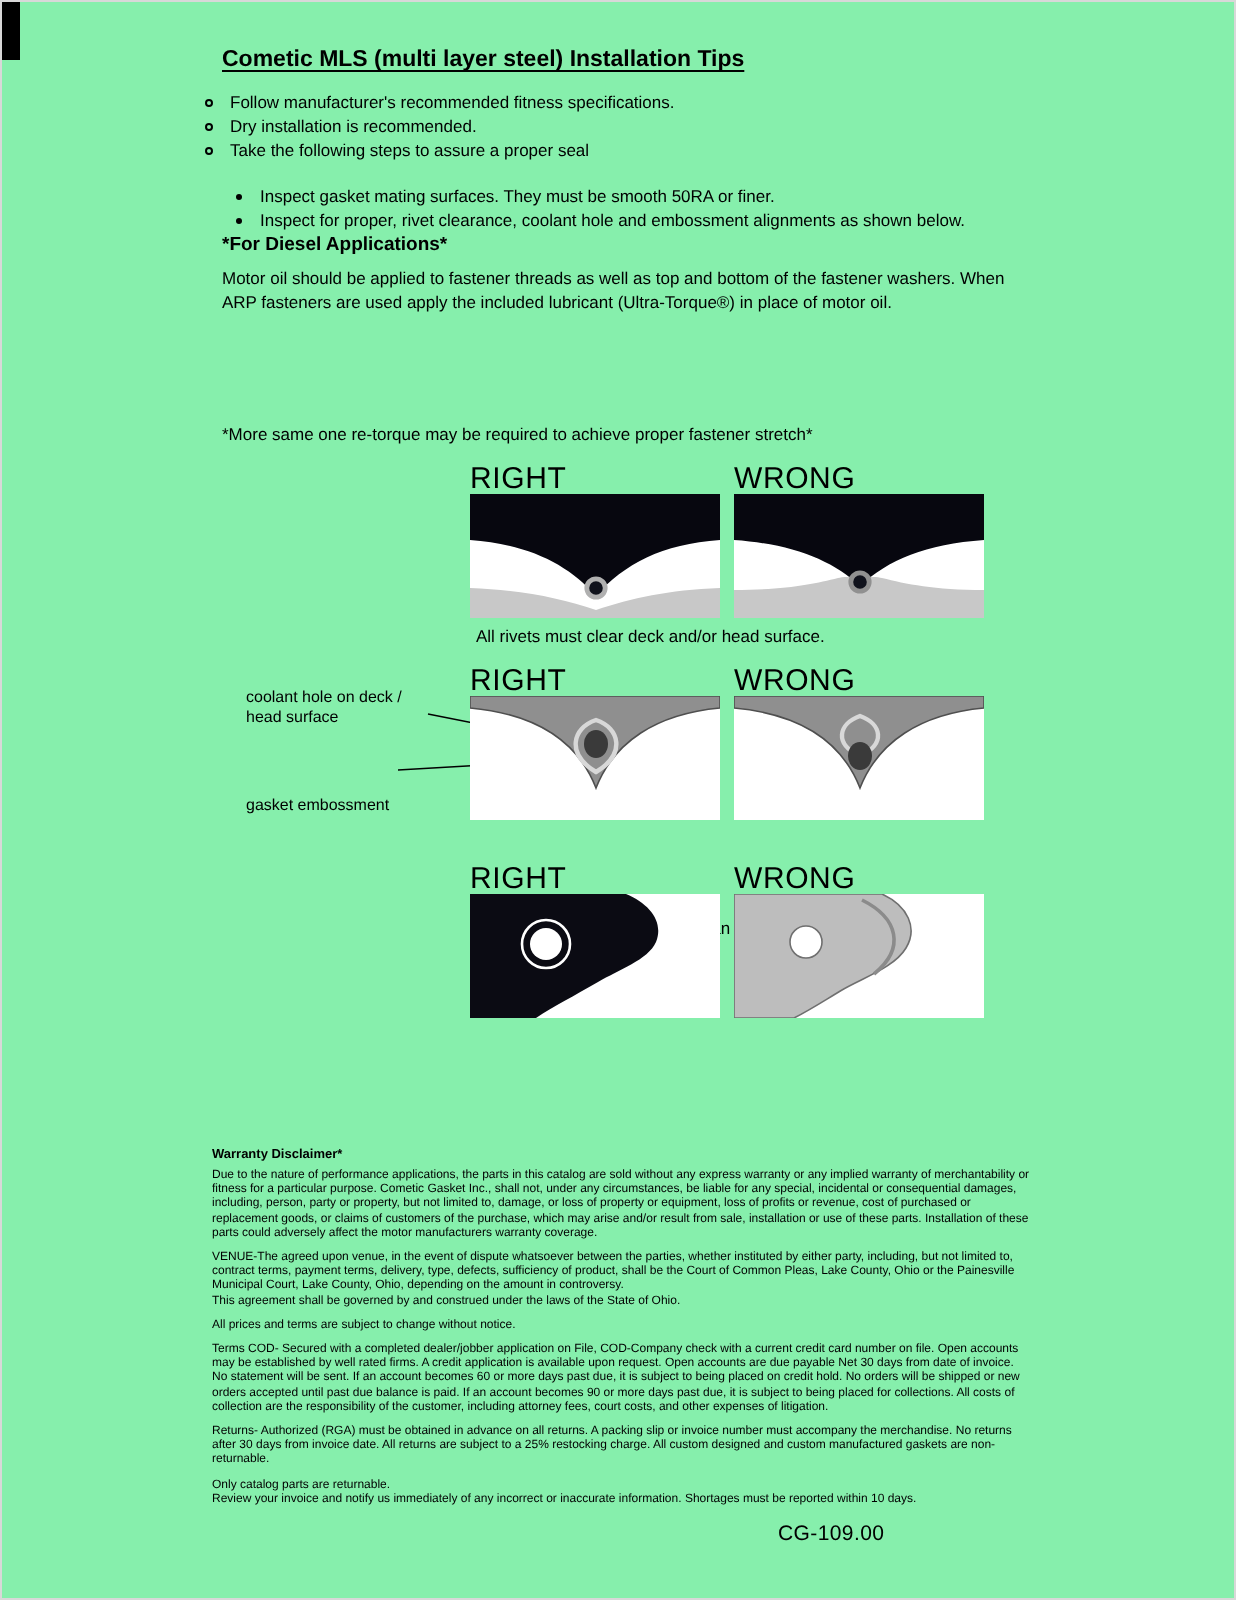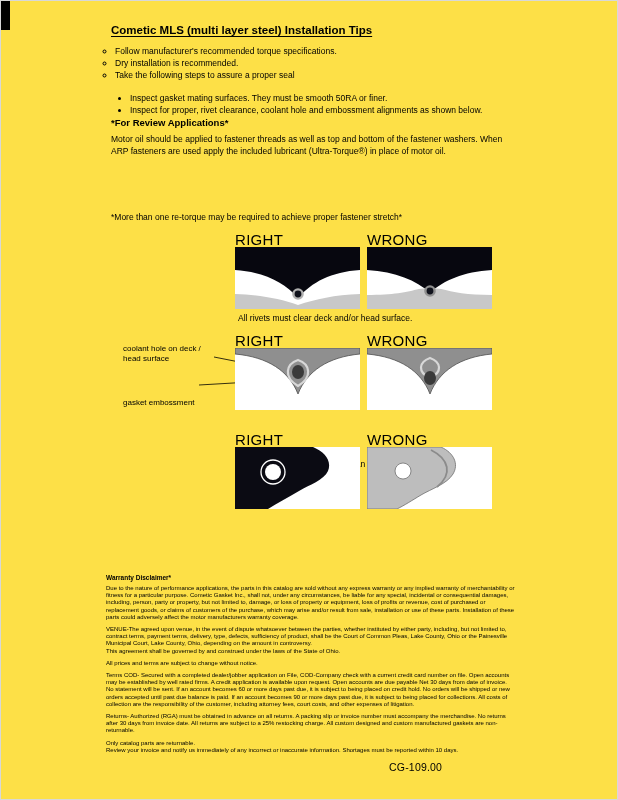--- a/index.html
+++ b/index.html
@@ -1,19 +1,19 @@
 <!DOCTYPE html>
 <html><head>
 <meta charset="utf-8">
 <style>
   * { margin:0; padding:0; box-sizing:border-box; }
   html,body { background:#ffffff; }
   .page {
     position:relative; width:618px; height:800px; margin:0 auto;
-    background:#fde047; color:#000;
+    background:#86efac; color:#000;
     font-family:"Liberation Sans", sans-serif;
     border:1px solid #d8d8d8; overflow:hidden;
   }
   .abs { position:absolute; }
 
   .corner-mark { left:0; top:0; width:9px; height:29px; background:#000; }
 
   .title { left:110px; top:23px; font-size:11.5px; font-weight:bold;
            text-decoration:underline; text-underline-offset:2px; }
 
@@ -64,33 +64,33 @@
 </head>
 <body>
 
 <div class="page">
 
   <div class="abs corner-mark"></div>
 
   <h1 class="abs title">Cometic MLS (multi layer steel) Installation Tips</h1>
 
   <ul class="abs tips body-txt">
-    <li>Follow manufacturer's recommended torque specifications.</li>
+    <li>Follow manufacturer's recommended fitness specifications.</li>
     <li>Dry installation is recommended.</li>
     <li>Take the following steps to assure a proper seal</li>
   </ul>
 
   <ul class="abs subtips body-txt">
     <li>Inspect gasket mating surfaces.  They must be smooth 50RA or finer.</li>
     <li>Inspect for proper, rivet clearance, coolant hole and embossment alignments as shown below.</li>
   </ul>
 
-  <h2 class="abs diesel-h">*For Review Applications*</h2>
+  <h2 class="abs diesel-h">*For Diesel Applications*</h2>
   <p class="abs p1 body-txt">Motor oil should be applied to fastener threads as well as top and bottom of the fastener washers. When ARP fasteners are used apply the included lubricant (Ultra-Torque®) in place of motor oil.</p>
-  <p class="abs note body-txt">*More than one re-torque may be required to achieve proper fastener stretch*</p>
+  <p class="abs note body-txt">*More same one re-torque may be required to achieve proper fastener stretch*</p>
 
   <div class="abs fig-label r1-right-label">RIGHT</div>
   <div class="abs fig-label r1-wrong-label">WRONG</div>
 
   <svg class="abs r1-right-panel" width="125" height="62" viewBox="0 0 125 62">
     <rect width="125" height="62" fill="#ffffff"></rect>
     <path d="M0 0 H125 V23 C96 25 77 35 63 51 C49 35 29 25 0 23 Z" fill="#07070f"></path>
     <path d="M0 62 H125 V47 C99 48 81 52 63 58 C45 52 26 48 0 47 Z" fill="#c8c8c8"></path>
     <circle cx="63" cy="47" r="4.6" fill="#10121c" stroke="#b0b0b0" stroke-width="2.4"></circle>
   </svg>

